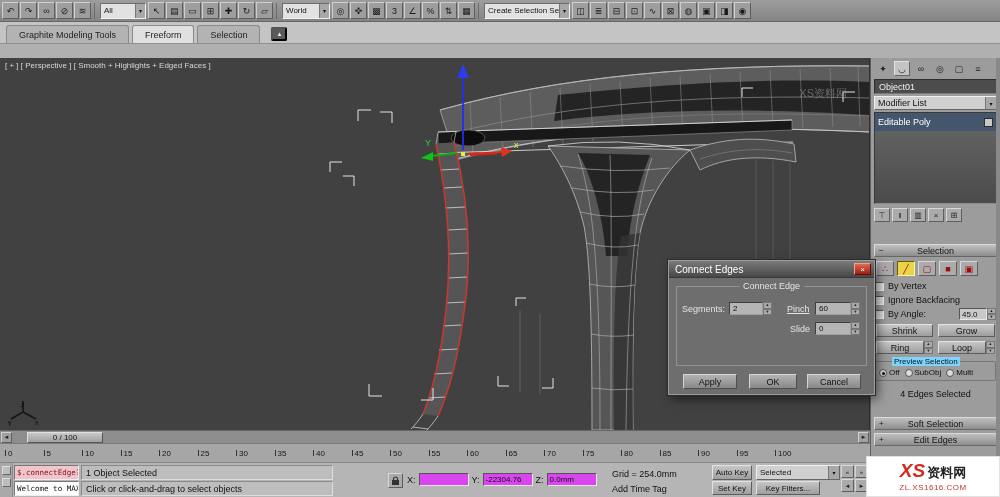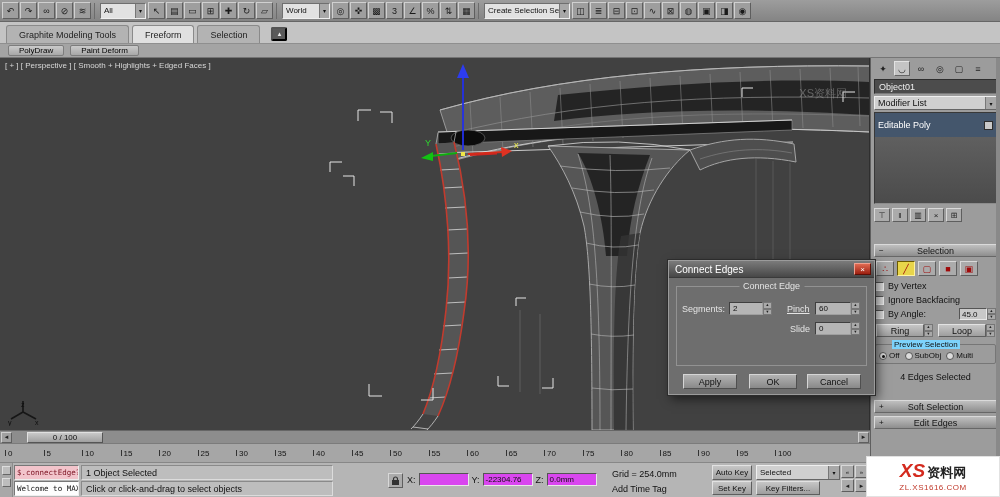--- a/index.html
+++ b/index.html
@@ -52,21 +52,21 @@
     color:#222; border:1px solid transparent; background:transparent; }
   .ptab.active { background:#c4c4c4; border-color:#e2e2e2 #666 #666 #e2e2e2; }
   .objname { margin:1px 3px; height:15px; background:#4c4c4c; color:#f0f0f0; border:1px solid;
     border-color:#2e2e2e #7a7a7a #7a7a7a #2e2e2e; display:flex; align-items:center; padding-left:4px; }
   .modlist { margin:2px 3px; height:14px; background:#d0d0d0; border:1px solid;
     border-color:#efefef #666 #666 #efefef; display:flex; align-items:center; padding-left:3px; }
   .modlist .darr { margin-left:auto; width:11px; height:100%; background:#a8a8a8; border-left:1px solid #777;
     display:flex; align-items:center; justify-content:center; font-size:6px; }
   .stack { margin:2px 3px; height:92px; background:linear-gradient(#676767,#4b4b4b); border:1px solid;
     border-color:#383838 #8c8c8c #8c8c8c #383838; overflow:hidden; }
-  .stackrow { height:24px; display:flex; align-items:center; padding:0 3px; color:#fff;gap:28px; }
+  .stackrow { height:18px; display:flex; align-items:center; padding:0 3px; color:#fff;gap:28px; }
   .stackrow.active { background:#44566c; }
   .stackrow .rowicon { margin-left:auto; width:9px; height:9px; background:#c9c9c9; border:1px solid #2d2d2d; }
   .stacktools { display:flex; gap:2px; padding:2px 3px; }
   .sticon { width:16px; height:14px; background:#ababab; border:1px solid; border-color:#d8d8d8 #5e5e5e #5e5e5e #d8d8d8;
     font-size:8px; display:flex; align-items:center; justify-content:center; color:#222; }
   .rollout { margin:0 3px; height:13px; background:linear-gradient(#bfbfbf,#8e8e8e); border:1px solid;
     border-color:#dadada #676767 #676767 #dadada; display:flex; align-items:center; justify-content:center;
     position:relative; color:#141414; }
   .rollout .pm { position:absolute; left:4px; top:1px; font-size:8px; }
   .rollout.first { margin-top:20px; }
@@ -303,31 +303,20 @@
         </button>
         <button class="rtab">
           <span>Selection</span>
         </button>
       </div>
     <button class="rtab-extra">
         <span>▴</span>
       </button>
   </div>
 
-  <div class="ribbonrow2">
-    <div style="display:flex;gap:6px;">
-
-    <button class="rpanelbtn">
-          <span>PolyDraw</span>
-        </button>
-        <button class="rpanelbtn">
-          <span>Paint Deform</span>
-        </button>
-      </div>
-  </div>
 
   <div class="viewport">
     <div class="vplabel">[ + ] [ Perspective ] [ Smooth + Highlights + Edged Faces ]</div>
     <div class="ghostwm">XS资料网</div>
 
     <svg class="wire" width="870" height="372" viewBox="0 0 870 372">
 
       <path d="M440,52 C560,18 700,6 870,8 L870,74 C690,66 565,72 456,102 Z" fill="#5d5d5d" stroke="#9a9a9a" stroke-width="1"></path>
       <path d="M558,37 C680,24 780,20 870,24 L870,57 C740,49 640,52 554,63 Z" fill="#242424"></path>
       <path d="M440,52 C560,18 700,6 870,8" fill="none" stroke="#b8b8b8" stroke-width="1"></path>
@@ -474,20 +463,24 @@
       <span class="spingrp">
         <span class="field" style="width:28px;">45.0</span>
         <span class="spin" style="height:12px;">
           <span>▴</span>
           <span>▾</span>
         </span>
       </span>
     </div>
 
     <div class="btnrow">
+      <button class="pbtn">Shrink</button>
+      <button class="pbtn">Grow</button>
+    </div>
+    <div class="btnrow">
       <span class="pair">
         <button class="pbtn">Ring</button>
         <span class="spin">
           <span>▴</span>
           <span>▾</span>
         </span>
       </span>
       <span class="pair">
         <button class="pbtn">Loop</button>
         <span class="spin">

